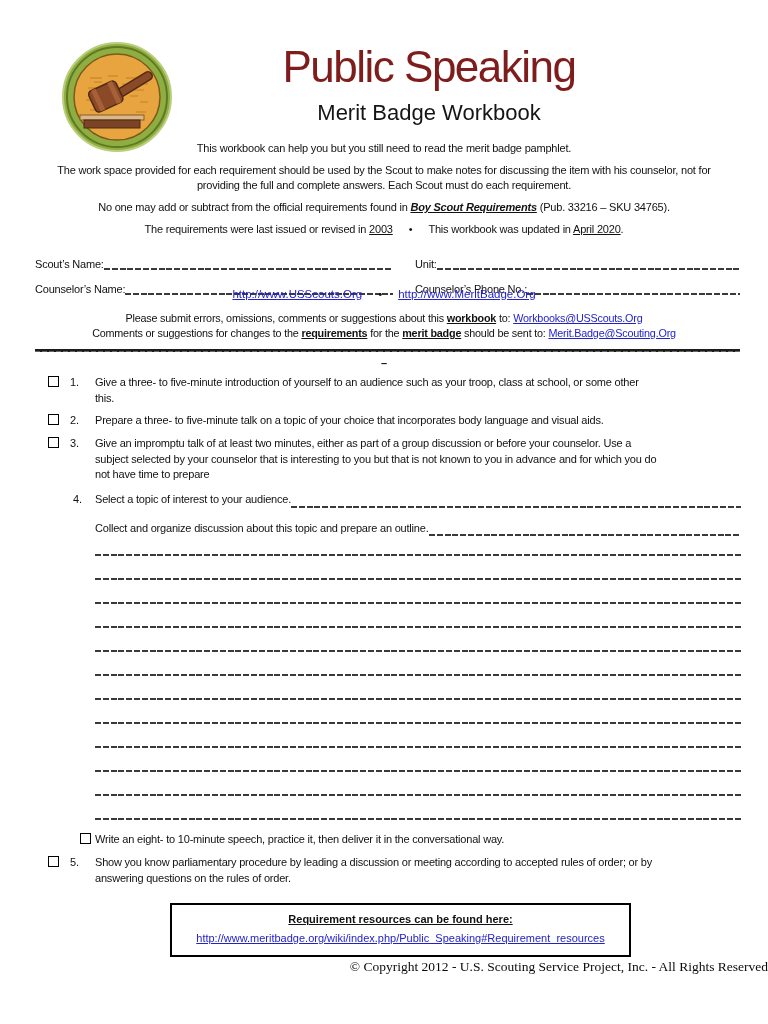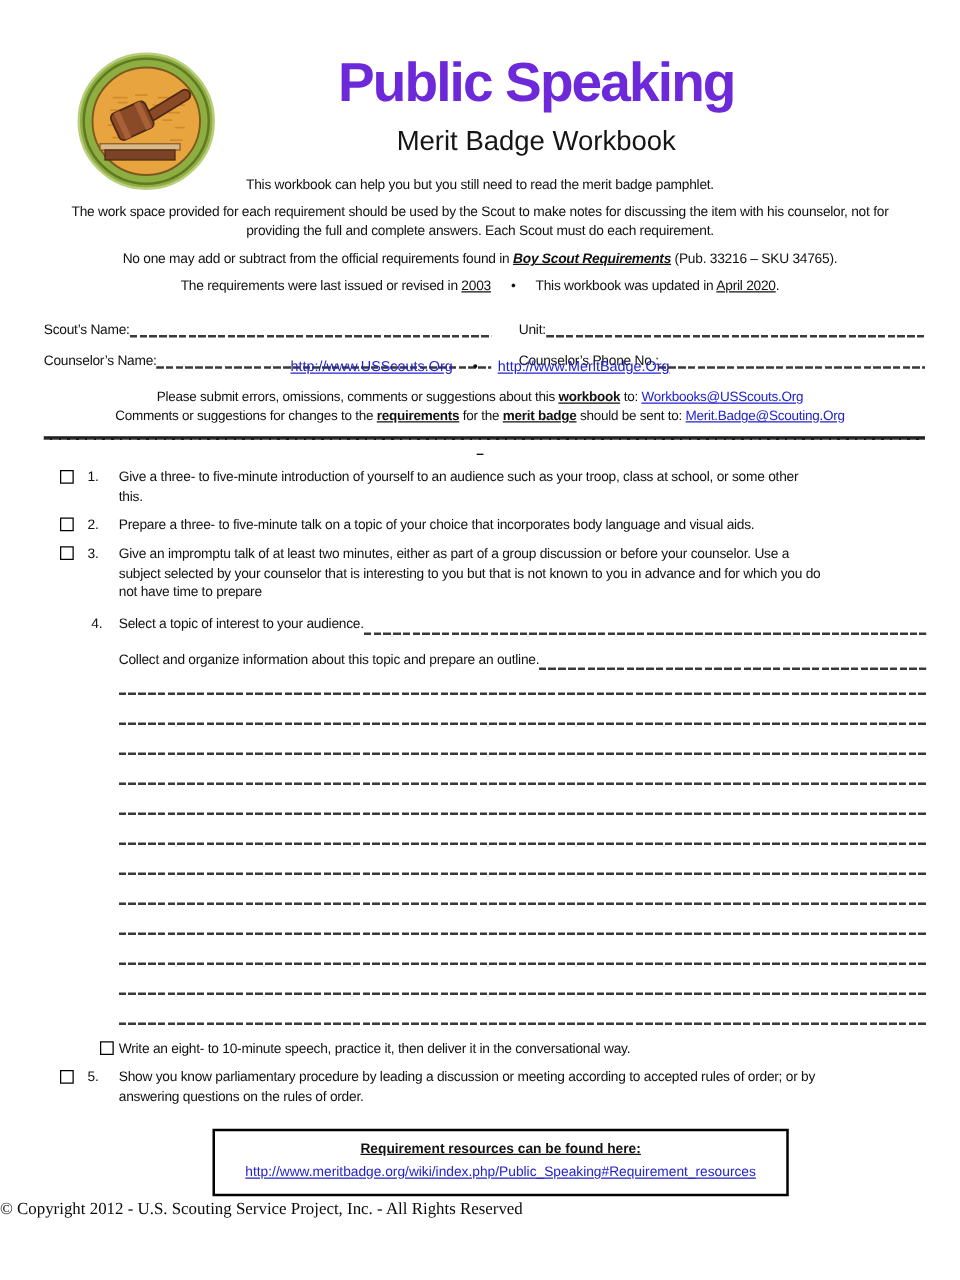--- a/index.html
+++ b/index.html
@@ -6,21 +6,21 @@
   html,body { background:#ffffff; }
   body {
     width:768px; height:1024px; margin:0 auto; position:relative;
     font-family:"Liberation Sans", sans-serif; color:#111;
   }
   .page { position:relative; width:768px; height:1024px; overflow:hidden; background:#fff; }
 
   
   .badge { position:absolute; left:60px; top:40px; width:114px; height:114px; }
   .title-block { position:absolute; left:130px; right:40px; top:42px; text-align:center; }
-  .doc-title { font-size:44px; font-weight:bold; letter-spacing:-1.5px; line-height:50px; color:#6d28d9;text-align:center; }
+  .doc-title { font-size:44px; font-weight:normal; letter-spacing:-1.5px; line-height:50px; color:#7f1d1d;text-align:center; }
   .doc-subtitle { font-size:22px; font-weight:400; line-height:30px; margin-top:6px; color:#151515; }
 
   .intro { position:absolute; left:22px; right:22px; top:141px; text-align:center;
            font-size:11px; line-height:15px; letter-spacing:-0.2px; }
   .intro p + p { margin-top:7px; }
   .pre-line { white-space:pre-line; }
   .biu { font-weight:bold; font-style:italic; text-decoration:underline; }
   .bu  { font-weight:bold; text-decoration:underline; }
   .u   { text-decoration:underline; }
   .sep-bullet { display:inline-block; margin:0 16px; }
@@ -62,21 +62,21 @@
   .req-fill-row + .req-fill-row { margin-top:12px; }
 
   .notes-area { position:absolute; left:95px; top:533px; width:646px; }
   .note-line { position:relative; height:24px; }
 
   
   .resources-box { position:absolute; left:170px; top:903px; width:461px; border:2px solid #000;
                    text-align:center; padding:7px 6px 9px; }
   .resources-heading { font-size:11px; font-weight:bold; text-decoration:underline; line-height:15px; }
   .resources-link { display:inline-block; margin-top:4px; font-size:11px; line-height:15px; }
-  .footer { position:absolute; left:0; right:0; top:959px; text-align:left;
+  .footer { position:absolute; left:0; right:0; top:959px; text-align:right;
             font-family:"Liberation Serif", serif; font-size:13.5px; color:#0a0a0a; }
 </style>
 </head>
 <body>
 
 <div class="page">
 
   <div class="badge">
     <svg viewBox="0 0 114 114" width="114" height="114">
       <circle cx="57" cy="57" r="54" fill="#8fae42"></circle>
@@ -168,21 +168,21 @@
 not have time to prepare</div>
   </div>
 
   <div class="req" style="top:492px;">
     <span class="num" style="left:38px;">4.</span>
     <div class="req-fill-row">
       <span class="lbl">Select a topic of interest to your audience.</span>
       <span class="fill"></span>
     </div>
     <div class="req-fill-row">
-      <span class="lbl">Collect and organize information about this topic and prepare an outline.</span>
+      <span class="lbl">Collect and organize discussion about this topic and prepare an outline.</span>
       <span class="fill"></span>
     </div>
   </div>
 
   <div class="notes-area">
       <div class="note-line"></div>
       <div class="note-line"></div>
       <div class="note-line"></div>
       <div class="note-line"></div>
       <div class="note-line"></div>

